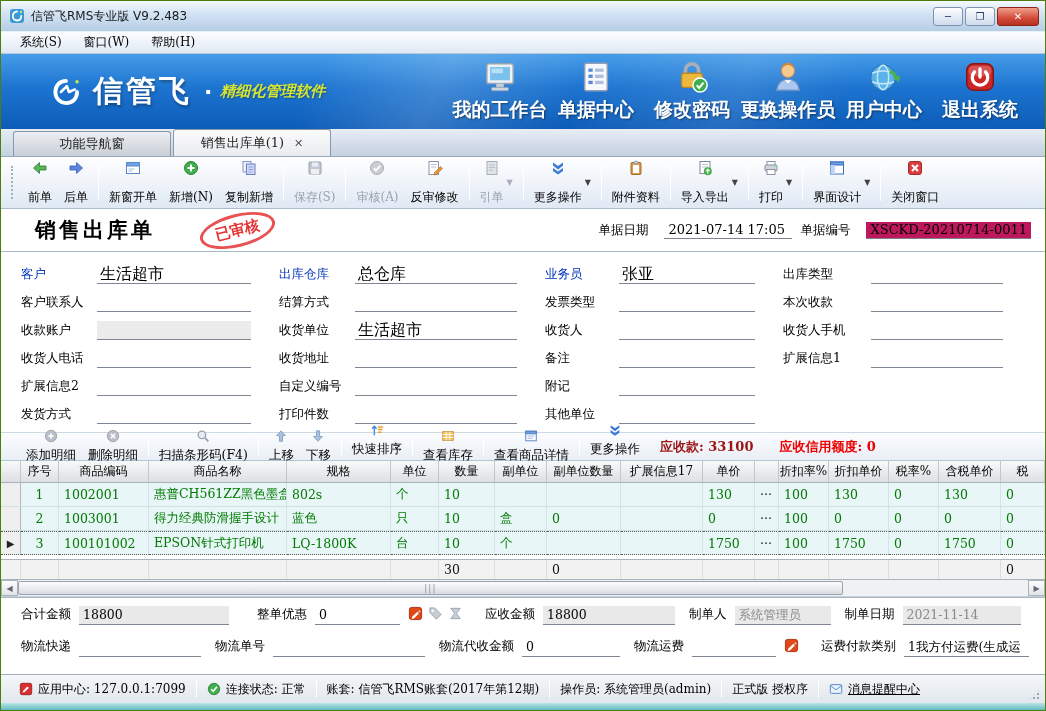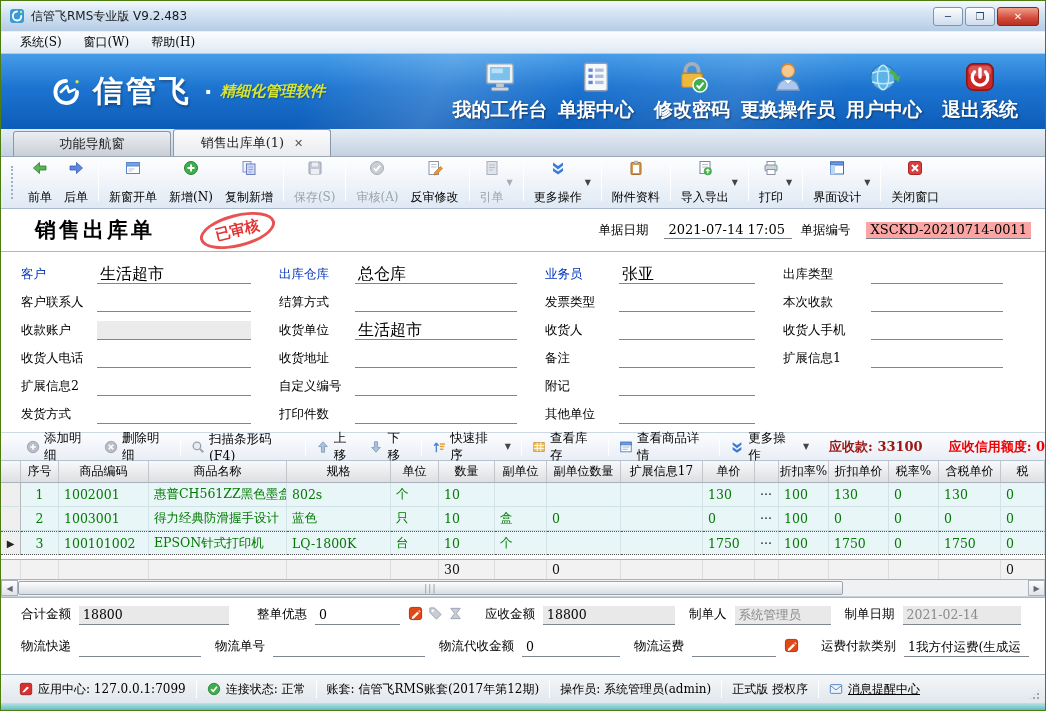--- a/index.html
+++ b/index.html
@@ -65,37 +65,37 @@
   .content { flex:1; background:#fff; display:flex; flex-direction:column; overflow:hidden; }
 
   .docheader { height:45px; position:relative; padding:7px 16px 0 34px; border-bottom:1px solid #aab8c6; }
   .doc-title { font-size:21px; font-weight:bold; letter-spacing:3px; }
   .stamp { position:absolute; left:198px; top:5px; transform:rotate(-14deg);
     border:3px solid rgba(228,52,52,.85); color:#e43434; border-radius:50%;
     padding:4px 13px; font-size:15px; font-weight:bold; background:rgba(255,255,255,.2); }
   .doc-right { position:absolute; right:14px; top:13px; display:flex; align-items:baseline; gap:8px; font-size:13px; }
   .doc-right .fval { font-size:13px; }
   .uline { border-bottom:1px solid #7a838c; padding:0 4px 1px 4px; }
-  .grayb { background:#fca5a5;text-align:right; }
+  .grayb { background:#be185d;text-align:right; }
   .w130 { min-width:128px; } .w158 { min-width:158px; }
 
   
   .formgrid { padding:8px 14px 4px 20px; display:grid;
     grid-template-columns:76px 182px 76px 190px 74px 164px 88px 1fr;
     grid-auto-rows:28px; align-items:center; }
   .flab { font-size:12.5px; white-space:nowrap; }
   .flab.req { color:#0033bb; }
   .ffield { height:19px; line-height:18px; border-bottom:1px solid #7e8791; margin-right:28px; padding:0 3px; font-size:16px; white-space:nowrap; overflow:hidden; }
   .ffield.readonly { background:#ebebeb; }
   .ffield.none { border-bottom:none; }
 
   
   .dtoolbar { height:29px; display:flex; align-items:center; padding-left:8px;
     background:linear-gradient(180deg,#fbfcfe,#e9eff6); border-top:1px solid #ccd8e4; border-bottom:1px solid #b5c2d0; }
-  .dbtn { display:flex; align-items:center; gap:4px; padding:2px 6px; font-size:12.5px; cursor:pointer; border-radius:2px; }
+  .dbtn { display:flex; align-items:center; gap:4px; padding:2px 6px; font-size:12.5px; cursor:pointer; border-radius:2px;flex-direction:column; }
   .dsep { width:1px; height:18px; background:#c2cfdc; border-right:1px solid #fff; margin:0 4px; }
   .recv { margin-left:14px; font-weight:bold; font-size:13px; color:#9b1515; white-space:nowrap; }
   .credit { margin-left:26px; font-weight:bold; font-size:13px; color:#ee0000; white-space:nowrap; }
 
   
   .grid { display:flex; flex-direction:column; }
   .ghead,.grow,.gsum { display:grid;
     grid-template-columns:20px 38px 90px 138px 104px 48px 56px 52px 74px 82px 52px 24px 50px 60px 50px 62px minmax(40px,1fr); }
   .ghead { height:22px; background:linear-gradient(180deg,#f8f9fa,#dddfe2); border-bottom:1px solid #a9b2bc; }
   .ghc { font-size:12px; display:flex; align-items:center; justify-content:center; border-right:1px solid #c3c7cc; white-space:nowrap; overflow:hidden; }
@@ -752,21 +752,21 @@
               <svg viewBox="0 0 16 16">
                 <path d="M3 2.5h10l-4 5.5 4 5.5H3l4-5.5z" fill="#c9cdd4" stroke="#9aa2b0"></path>
               </svg>
             </span>
         </span>
         <span class="blab ml2">应收金额</span>
         <span class="bval gray w132">18800</span>
         <span class="blab ml2">制单人</span>
         <span class="bval gray dim w96">系统管理员</span>
         <span class="blab ml2">制单日期</span>
-        <span class="bval gray dim w118">2021-02-14</span>
+        <span class="bval gray dim w118">2021-11-14</span>
       </div>
       <div class="brow">
         <span class="blab">物流快递</span>
         <span class="bval uline w122"></span>
         <span class="blab ml2">物流单号</span>
         <span class="bval uline w152"></span>
         <span class="blab ml2">物流代收金额</span>
         <span class="bval uline w98">0</span>
         <span class="blab ml2">物流运费</span>
         <span class="bval uline w84"></span>

